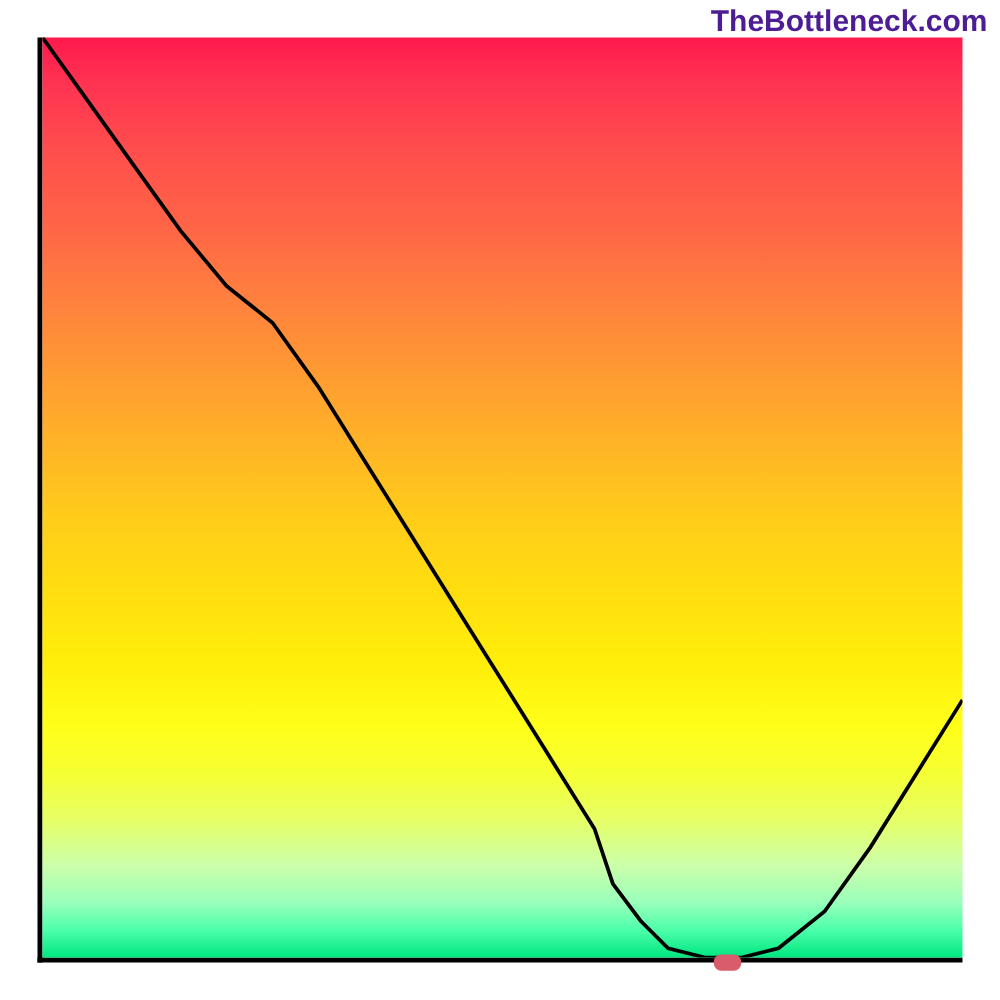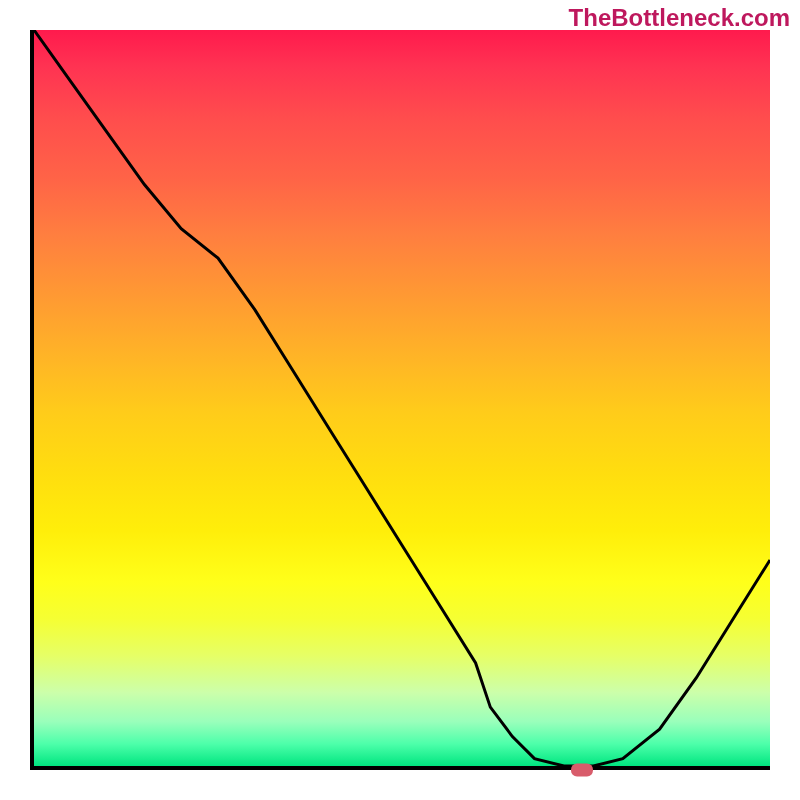--- a/index.html
+++ b/index.html
@@ -13,21 +13,21 @@
       background: white;
       position: relative;
       font-family: Arial, sans-serif;
     }
     .watermark {
       position: absolute;
       top: 4px;
       right: 10px;
       font-size: 24px;
       font-weight: bold;
-      color: #be185d;
+      color: #4c1d95;
       z-index: 10;
     }
     .chart-container {
       position: absolute;
       top: 30px;
       left: 30px;
       width: 740px;
       height: 740px;
       border-left: 4px solid black;
       border-bottom: 4px solid black;

